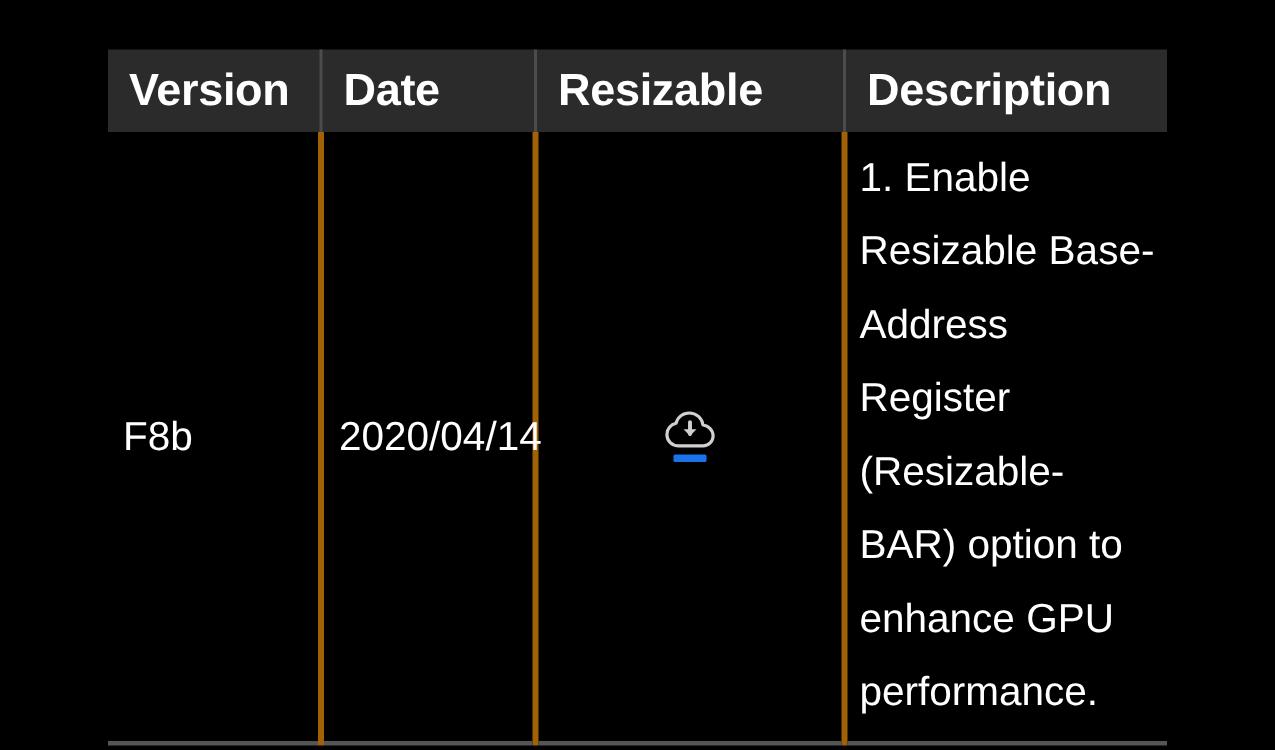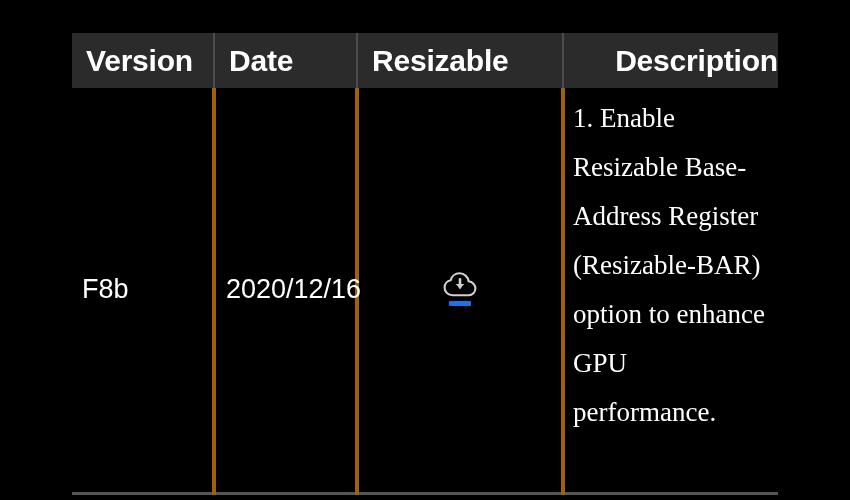--- a/index.html
+++ b/index.html
@@ -46,21 +46,20 @@
     height: 55px;
     padding: 0 0 0 14px;
     text-align: left;
     vertical-align: middle;
     border-right: 2px solid #4c4c4c;
     box-sizing: border-box;
     letter-spacing: -0.2px;
   }
   thead tr.header-row th.col-desc {
     border-right: none;
-    text-align: right;
   }
 
   
   col.c-version  { width: 142px; }
   col.c-date     { width: 143px; }
   col.c-download { width: 206px; }
   col.c-desc     { width: 215px; }
 
   
   tbody tr.data-row > td {
@@ -87,21 +86,20 @@
 
   .cell-download {
     text-align: center;
     padding-left: 0 !important;
     padding-right: 0 !important;
   }
 
   .desc-text {
     display: block;
     word-break: break-word;
-    font-family: Liberation Serif, serif;
   }
 
   
   .dl-icon-box {
     display: inline-flex;
     flex-direction: column;
     align-items: center;
     justify-content: center;
     line-height: 0;
   }
@@ -141,21 +139,21 @@
       </thead>
 
       <tbody>
         <tr class="data-row">
 
           <td class="cell-version">
             <span>F8b</span>
           </td>
 
           <td class="cell-date">
-            <span>2020/12/16</span>
+            <span>2020/04/14</span>
           </td>
 
           <td class="cell-download">
             <span class="dl-icon-box">
               <span>
                 <svg width="34" height="26" viewBox="0 0 34 26" aria-hidden="true">
                   <path d="M9.6 23.2 C4.9 23.2 1.6 19.9 1.6 15.6 C1.6 11.9 4.2 8.9 7.7 8.2
                            C8.6 4.2 12.2 1.3 16.5 1.3 C21.2 1.3 25.1 4.8 25.6 9.3
                            C29.4 9.7 32.4 12.9 32.4 16.6 C32.4 20.2 29.4 23.2 25.8 23.2 Z" fill="none" stroke="#d0d0d0" stroke-width="2.1" stroke-linejoin="round"></path>
                   <path d="M17 7.4 L17 15.4" fill="none" stroke="#d0d0d0" stroke-width="2.6" stroke-linecap="round"></path>

